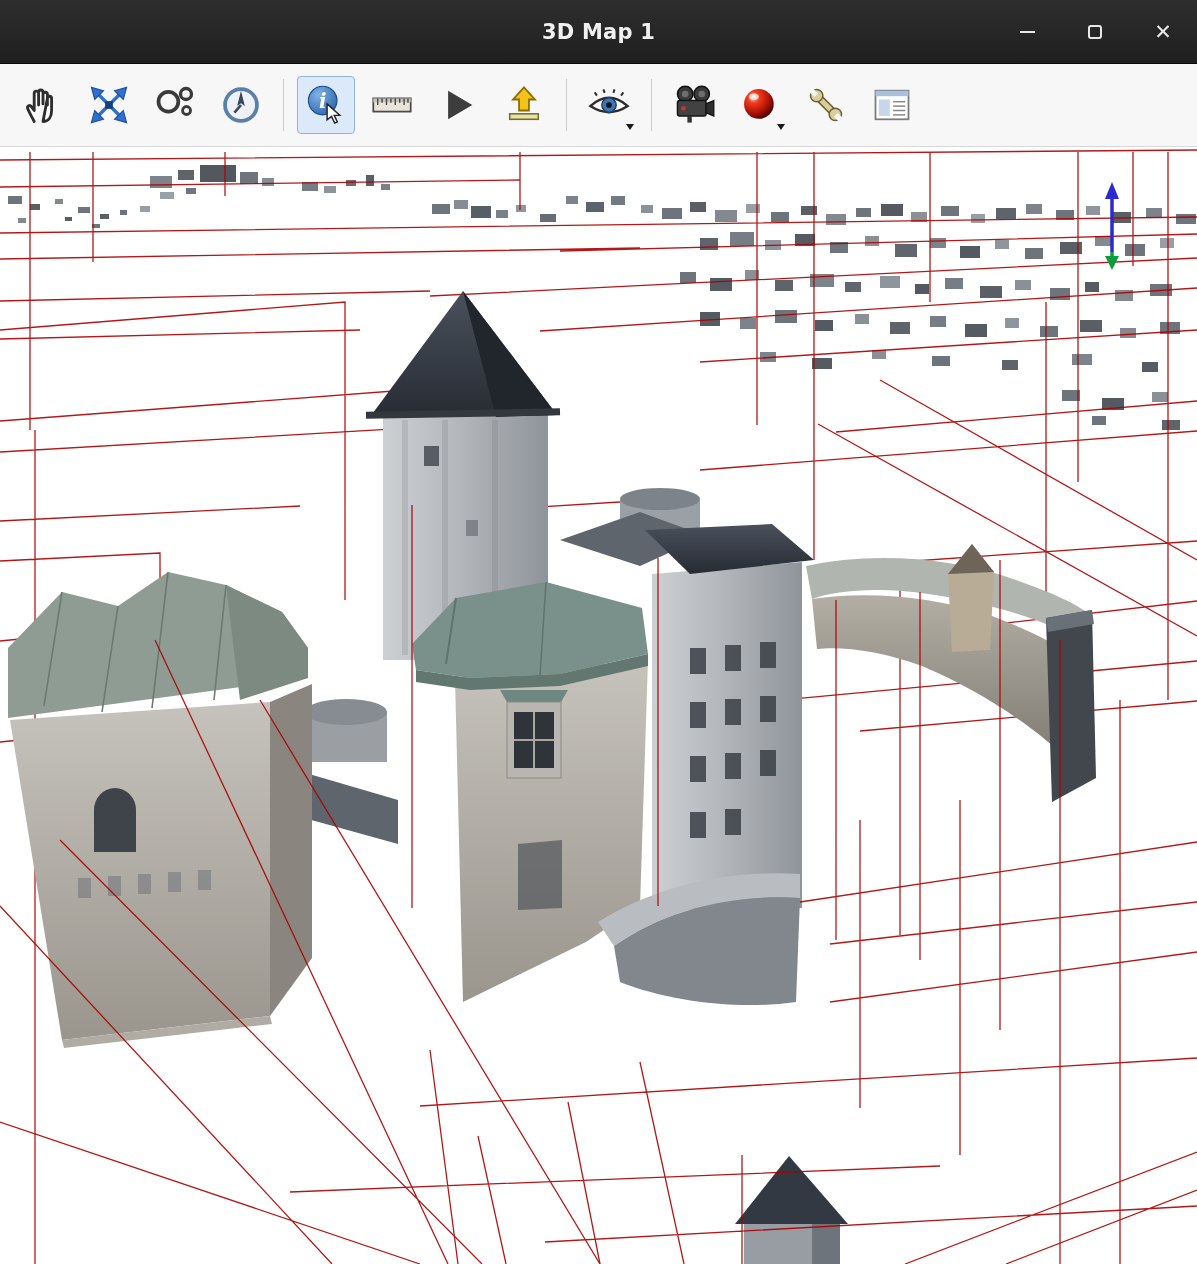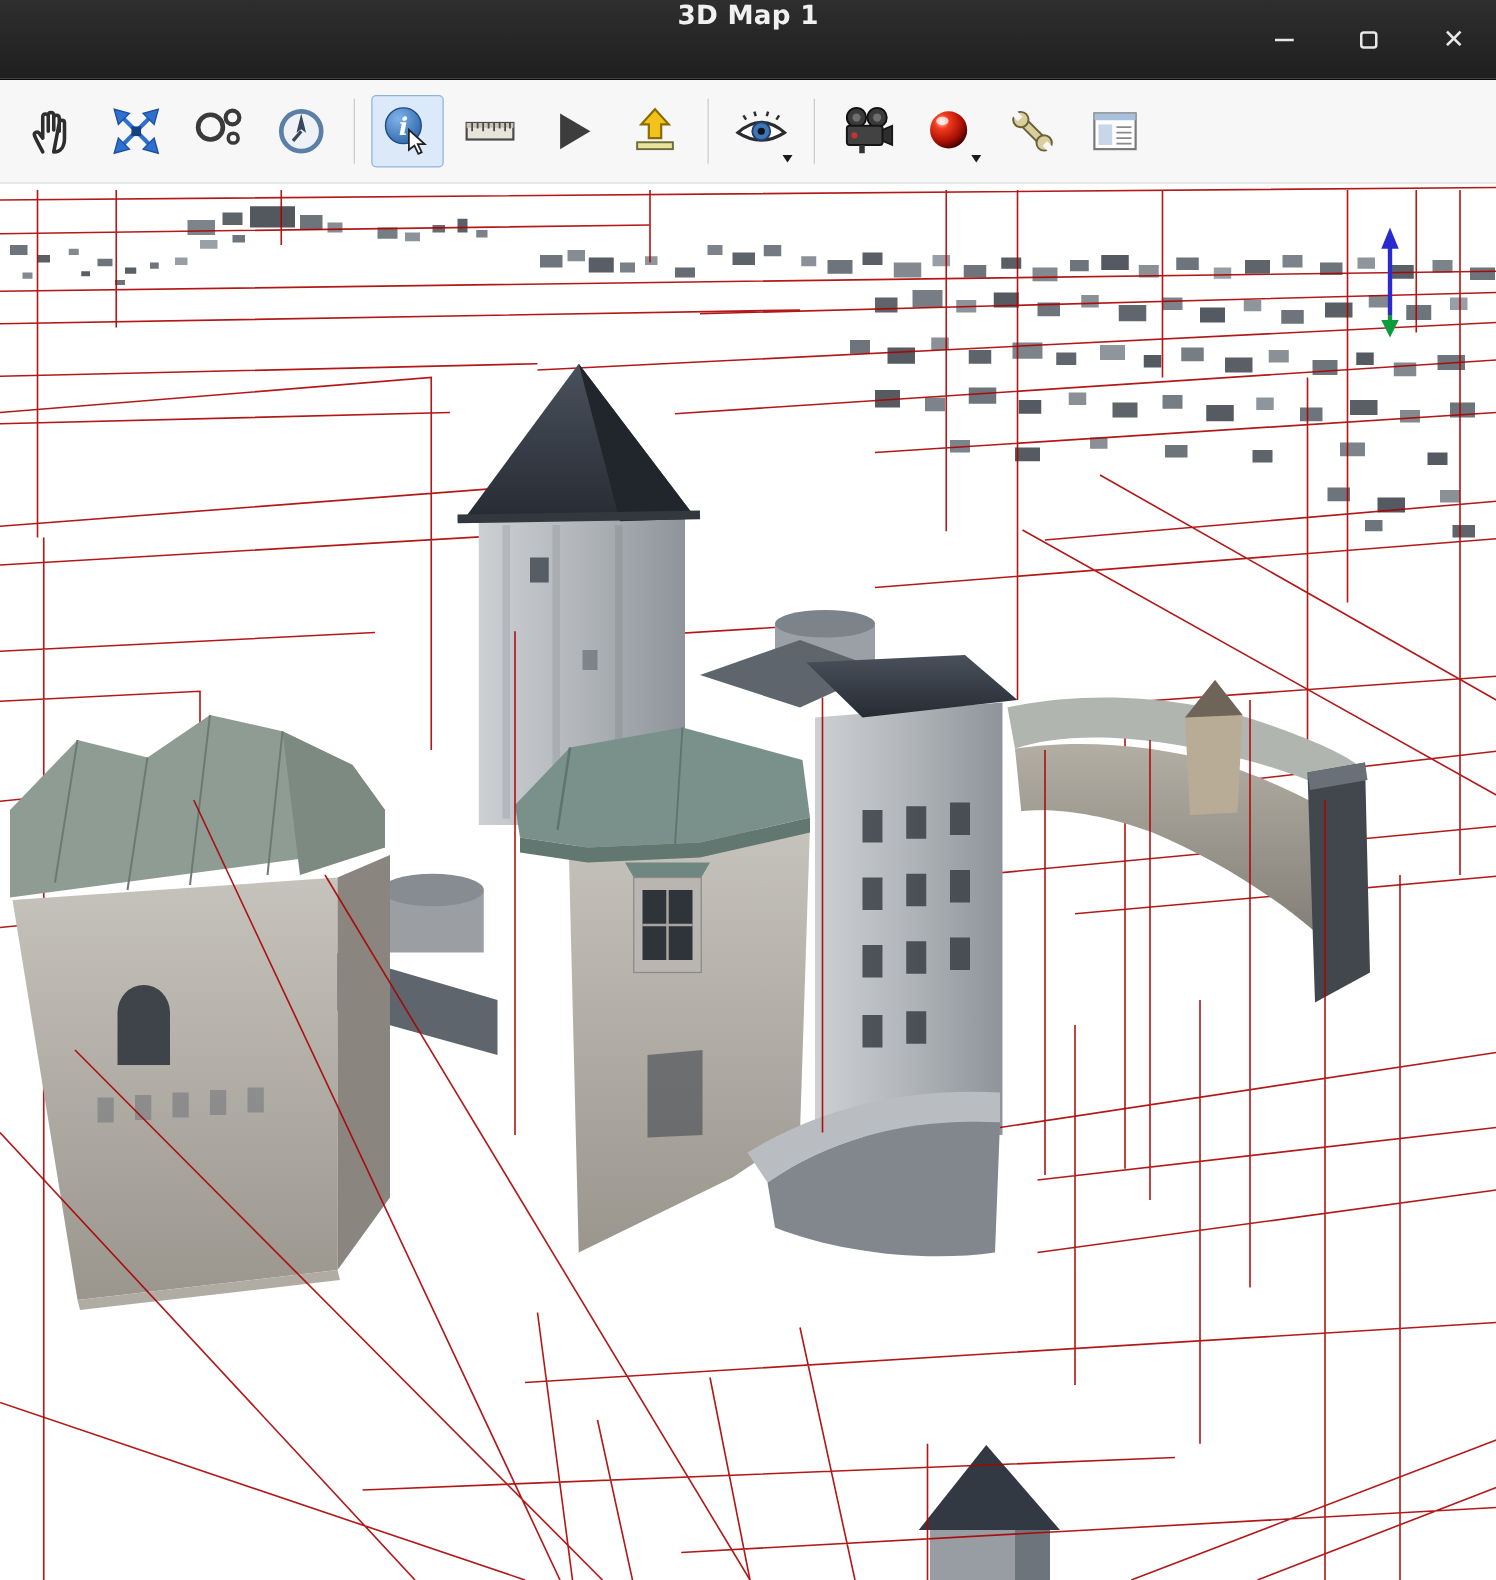--- a/index.html
+++ b/index.html
@@ -1,21 +1,21 @@
 <!DOCTYPE html>
 <html><head>
 <meta charset="utf-8">
 <style>
   * { margin:0; padding:0; box-sizing:border-box; }
   html,body { width:1197px; height:1264px; }
   body { font-family:"DejaVu Sans","Liberation Sans",sans-serif; background:#fff; overflow:hidden; }
   .window { width:1197px; height:1264px; display:flex; flex-direction:column; }
 
   .titlebar { height:64px; background:linear-gradient(#2e2e2e,#1f1f1f); position:relative;
-              display:flex; justify-content:center; border-bottom:1px solid #0b0b0b; flex:0 0 auto; }
+              display:flex; align-items:center; justify-content:center; border-bottom:1px solid #0b0b0b; flex:0 0 auto; }
   .title { color:#f0f0f0; font-size:21px; font-weight:bold; letter-spacing:.2px; }
   .win-controls { position:absolute; right:12px; top:0; height:100%; display:flex; align-items:center; gap:24px; }
   .winbtn { width:44px; height:44px; border:none; background:transparent; display:flex; align-items:center;
             justify-content:center; cursor:pointer; border-radius:50%; }
   .glyph-min { width:15px; height:2px; background:#e8e8e8; display:block; }
   .glyph-max { width:14px; height:14px; border:2px solid #e8e8e8; border-radius:3px; display:block; }
   .glyph-close { color:#e8e8e8; font-size:21px; line-height:1; }
 
   .toolbar { height:83px; background:#f7f7f7; display:flex; align-items:center; padding:0 10px;
              border-bottom:1px solid #d8d8d8; flex:0 0 auto; }

